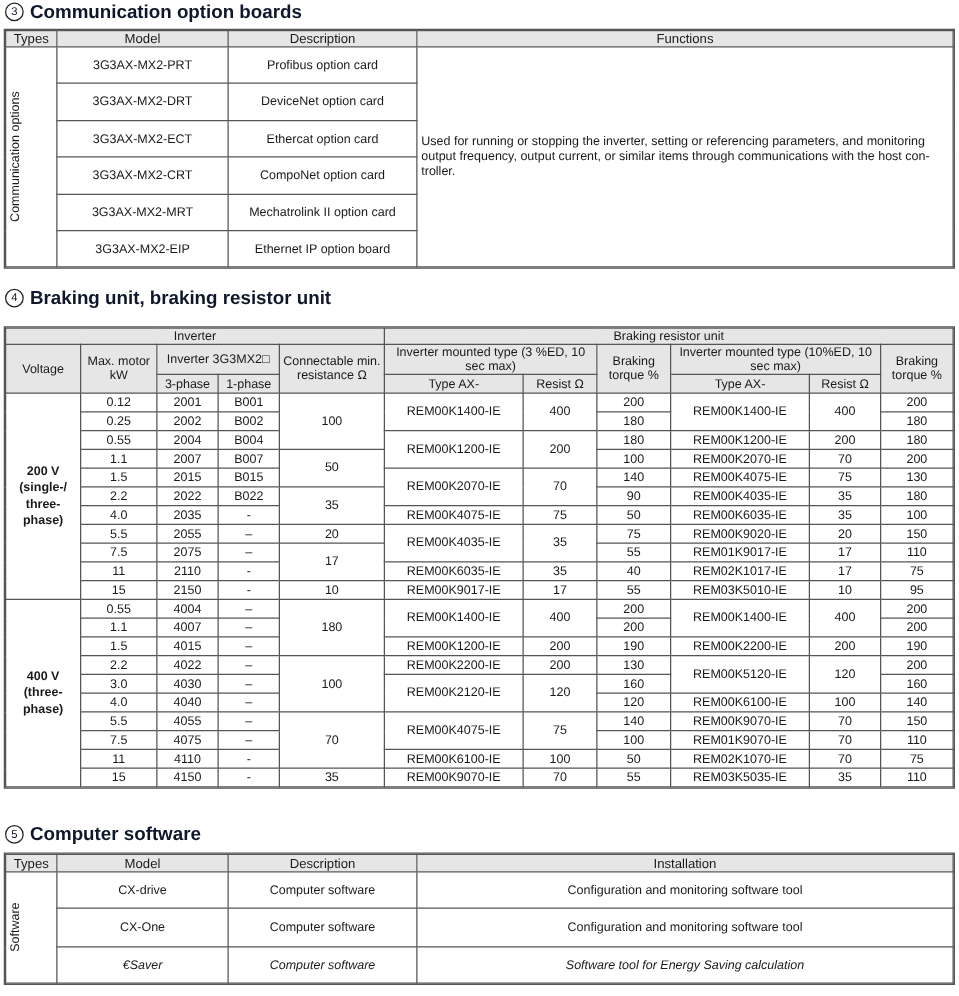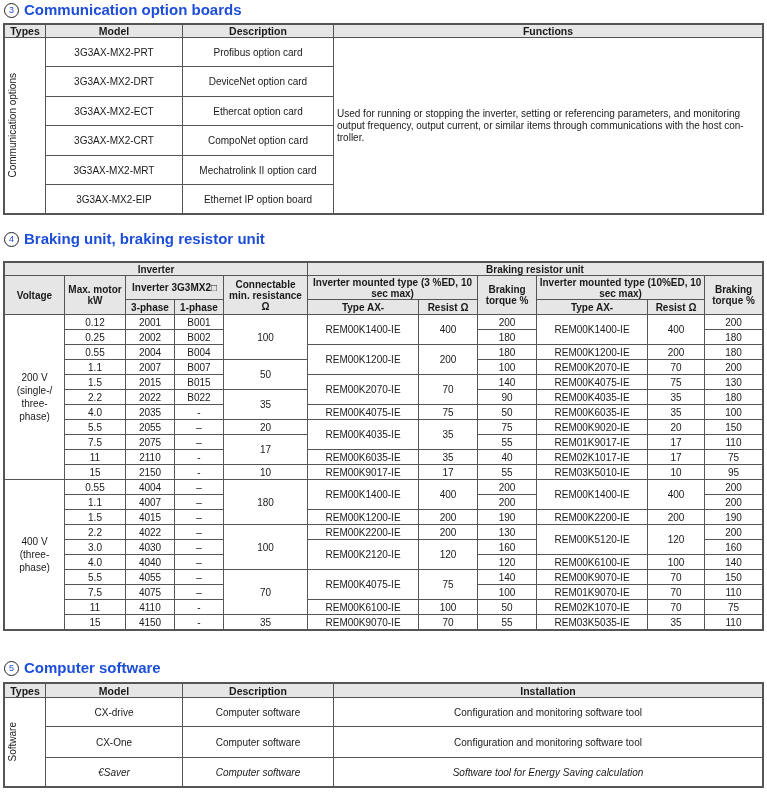--- a/index.html
+++ b/index.html
@@ -1,27 +1,27 @@
 <!DOCTYPE html>
 <html><head>
 <meta charset="utf-8">
 <style>
   html,body{margin:0;padding:0;background:#fff;}
   body{width:767px;height:797px;position:relative;overflow:hidden;font-family:"Liberation Sans",sans-serif;color:#1a1a1a;}
-  .sec-title{position:absolute;left:4px;font-weight:bold;font-size:15px;line-height:18px;color:#1d4ed8;white-space:nowrap;}
+  .sec-title{position:absolute;left:4px;font-weight:bold;font-size:15px;line-height:18px;color:#0f172a;white-space:nowrap;}
   .circ{display:inline-block;width:13px;height:13px;border:1px solid #222;border-radius:50%;font-size:9px;line-height:13px;text-align:center;font-weight:normal;vertical-align:2px;margin-right:5px;}
   table{position:absolute;border-collapse:collapse;table-layout:fixed;font-size:10px;}
   td,th{border:1px solid #555;padding:0 2px;text-align:center;vertical-align:middle;overflow:hidden;}
-  th{background:#e6e6e6;font-weight:bold;font-size:10.5px;}
+  th{background:#e6e6e6;font-weight:normal;font-size:10.5px;}
   .outer{outline:1.5px solid #555;}
   .vert{writing-mode:vertical-rl;transform:rotate(180deg);font-size:10px;white-space:nowrap;}
   .left{text-align:left;padding-left:3px;margin-top:31px;}
   .bt th{font-size:10px;line-height:11px;}
   .bt td{height:14px;line-height:13px;font-size:10px;}
-  .volt{font-weight:normal;line-height:11px;}
+  .volt{font-weight:bold;line-height:11px;}
 </style>
 </head>
 <body>
 
 <div class="sec-title" style="top:1px;">
   <span class="circ">3</span><span>Communication option boards</span>
 </div>
 <table class="outer" style="left:4px;top:24px;width:759px;">
   <colgroup>
       <col style="width:41px">

